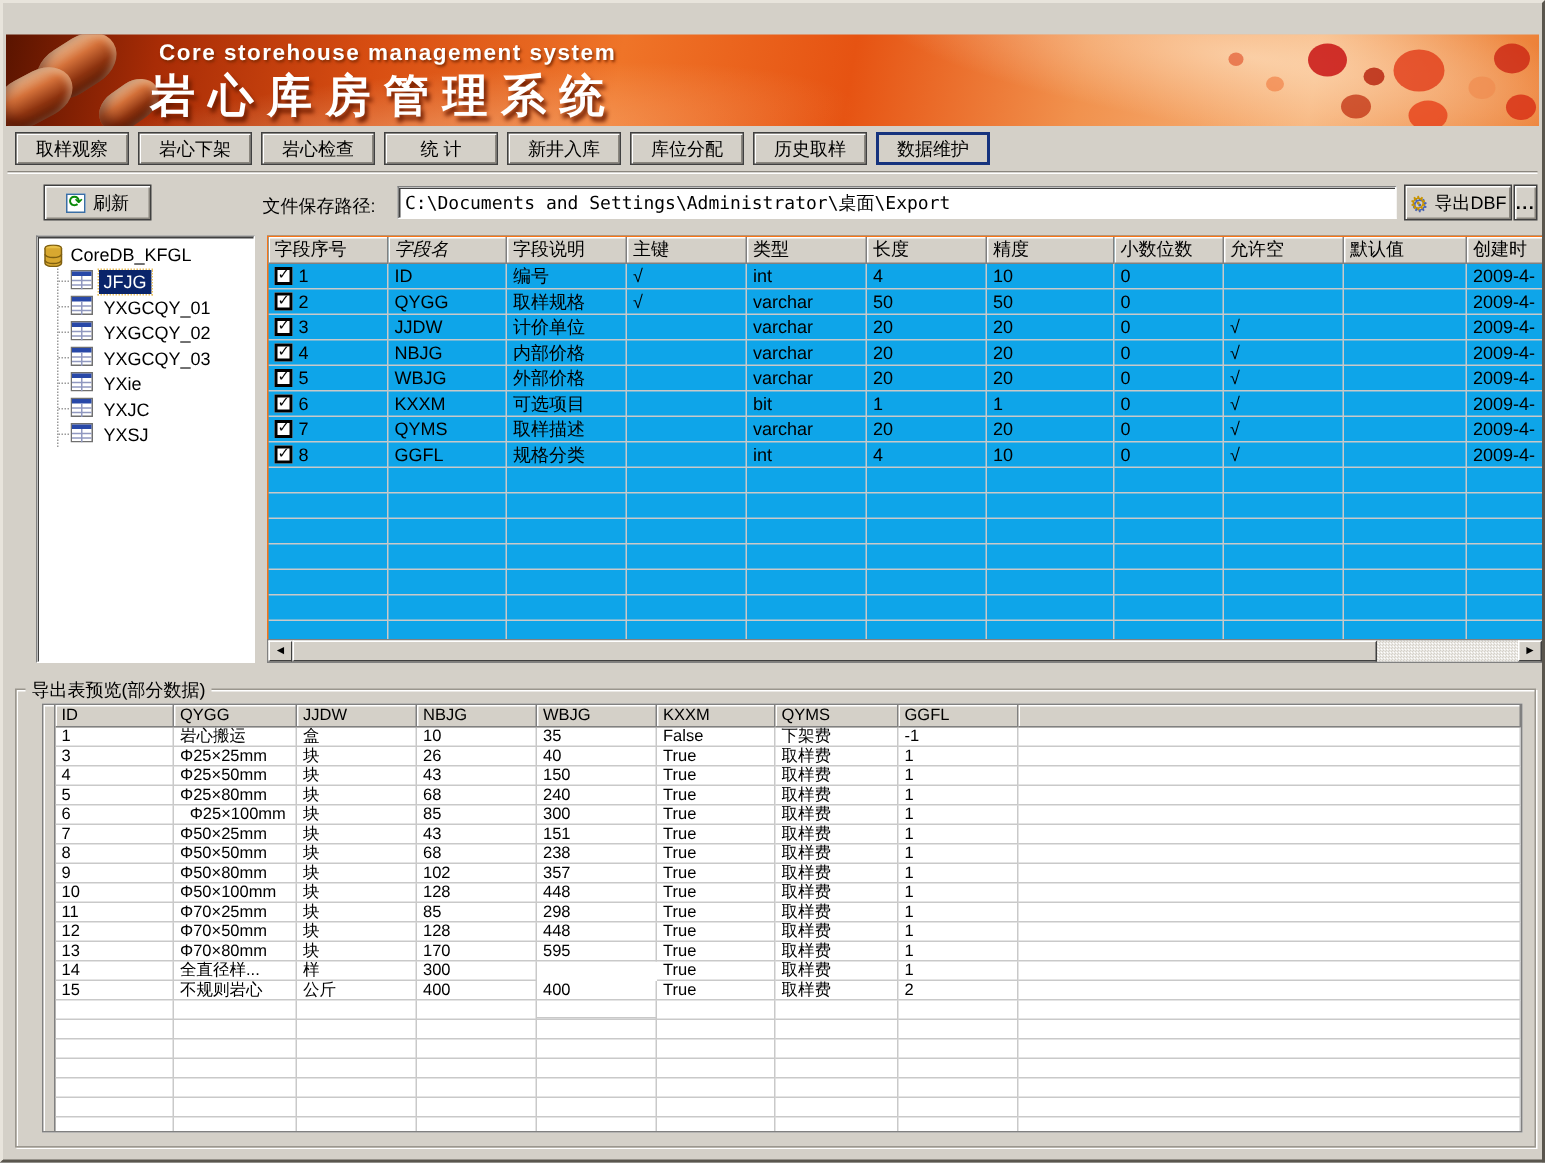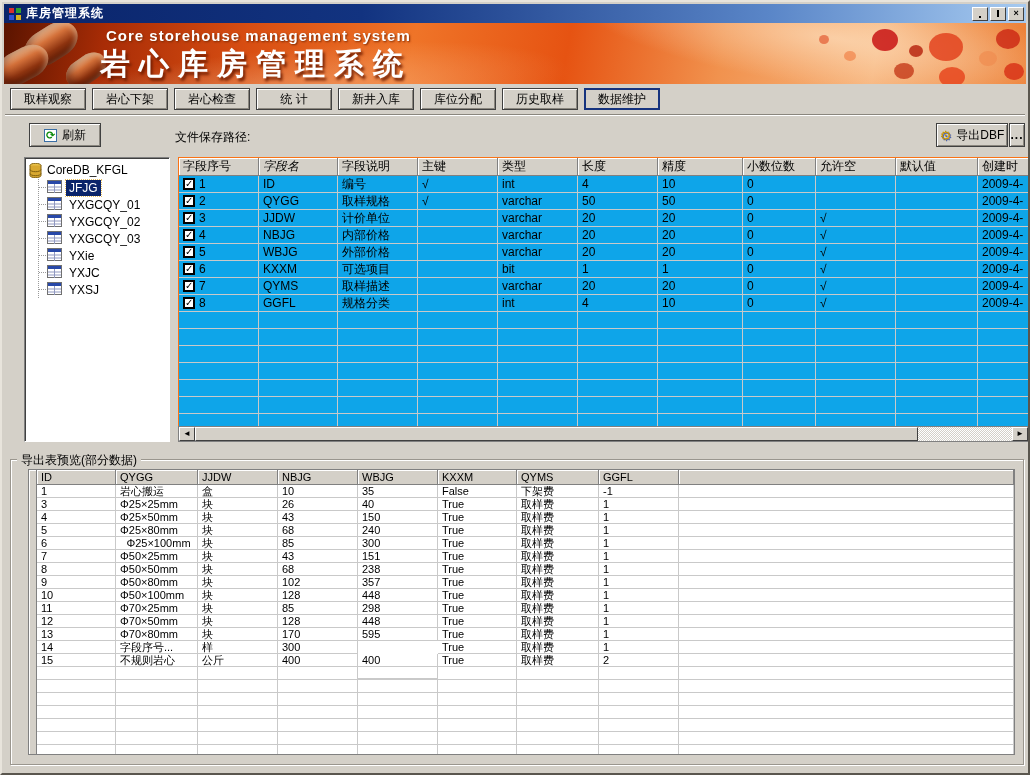--- a/index.html
+++ b/index.html
@@ -107,40 +107,20 @@
   .prow{display:flex;height:13px;}
   .pcell{border-right:1px solid #c9c9c9;border-bottom:1px solid #c9c9c9;font-size:11px;
     line-height:12px;padding-left:4px;flex:0 0 auto;white-space:nowrap;overflow:hidden;}
   .fill{flex:1 1 auto !important;}
 </style>
 </head>
 <body>
 
 <div class="window">
 
-  <div class="titlebar">
-    <svg class="app-icon" viewBox="0 0 14 14">
-      <rect x="1" y="1" width="5" height="5" fill="#d83030"></rect>
-      <rect x="8" y="1" width="5" height="5" fill="#30a030"></rect>
-      <rect x="1" y="8" width="5" height="5" fill="#3050d8"></rect>
-      <rect x="8" y="8" width="5" height="5" fill="#d8b020"></rect>
-    </svg>
-    <span class="title-text">库房管理系统</span>
-    <div class="winbtns">
-      <button class="winbtn">
-          <span class="glyph-min"></span>
-        </button>
-      <button class="winbtn">
-          <span class="glyph-max"></span>
-        </button>
-      <button class="winbtn">
-          <span>×</span>
-        </button>
-    </div>
-  </div>
 
   <div class="banner">
     <div class="wave1"></div>
     <div class="wave2"></div>
 
     <div class="cyl" style="left:18px;top:4px;width:58px;height:34px;transform:rotate(-32deg);"></div>
     <div class="cyl" style="left:-8px;top:26px;width:54px;height:32px;transform:rotate(-28deg);"></div>
     <div class="cyl" style="left:60px;top:34px;width:44px;height:26px;transform:rotate(-35deg);"></div>
 
     <div class="dot" style="left:868px;top:6px;width:26px;height:22px;background:rgba(200,20,20,.85);"></div>
@@ -158,20 +138,21 @@
   </div>
 
   <div class="toolbar"><button class="tbtn">取样观察</button><button class="tbtn">岩心下架</button><button class="tbtn">岩心检查</button><button class="tbtn">统  计</button><button class="tbtn">新井入库</button><button class="tbtn">库位分配</button><button class="tbtn">历史取样</button><button class="tbtn active">数据维护</button></div>
   <div class="tool-sep"></div>
 
   <button class="ctl-btn refresh-btn">
     <span class="refresh-icon">⟳</span>
     <span>刷新</span>
   </button>
   <span class="path-label">文件保存路径:</span>
+  <div class="path-box">C:\Documents and Settings\Administrator\桌面\Export</div>
   <button class="ctl-btn export-btn">
     <span class="gear-icon">⚙</span>
     <span>导出DBF</span>
   </button>
   <button class="ctl-btn more-btn">
     <span>...</span>
   </button>
 
   <div class="tree">
     <div class="troot">
@@ -620,21 +601,21 @@
               <div class="pcell" style="flex-basis: 80px;">块</div>
               <div class="pcell" style="flex-basis: 80px;">170</div>
               <div class="pcell" style="flex-basis: 80px;">595</div>
               <div class="pcell" style="flex-basis: 79px;">True</div>
               <div class="pcell" style="flex-basis: 82px;">取样费</div>
               <div class="pcell" style="flex-basis: 80px;">1</div>
               <div class="pcell fill"></div>
             </div>
             <div class="prow">
               <div class="pcell" style="flex-basis: 79px;">14</div>
-              <div class="pcell" style="flex-basis: 82px;">字段序号...</div>
+              <div class="pcell" style="flex-basis: 82px;">全直径样...</div>
               <div class="pcell" style="flex-basis: 80px;">样</div>
               <div class="pcell" style="flex-basis: 80px;">300</div>
               <div class="pcell" style="flex-basis: 80px; margin-top: 37px;">350</div>
               <div class="pcell" style="flex-basis: 79px;">True</div>
               <div class="pcell" style="flex-basis: 82px;">取样费</div>
               <div class="pcell" style="flex-basis: 80px;">1</div>
               <div class="pcell fill"></div>
             </div>
             <div class="prow">
               <div class="pcell" style="flex-basis: 79px;">15</div>

